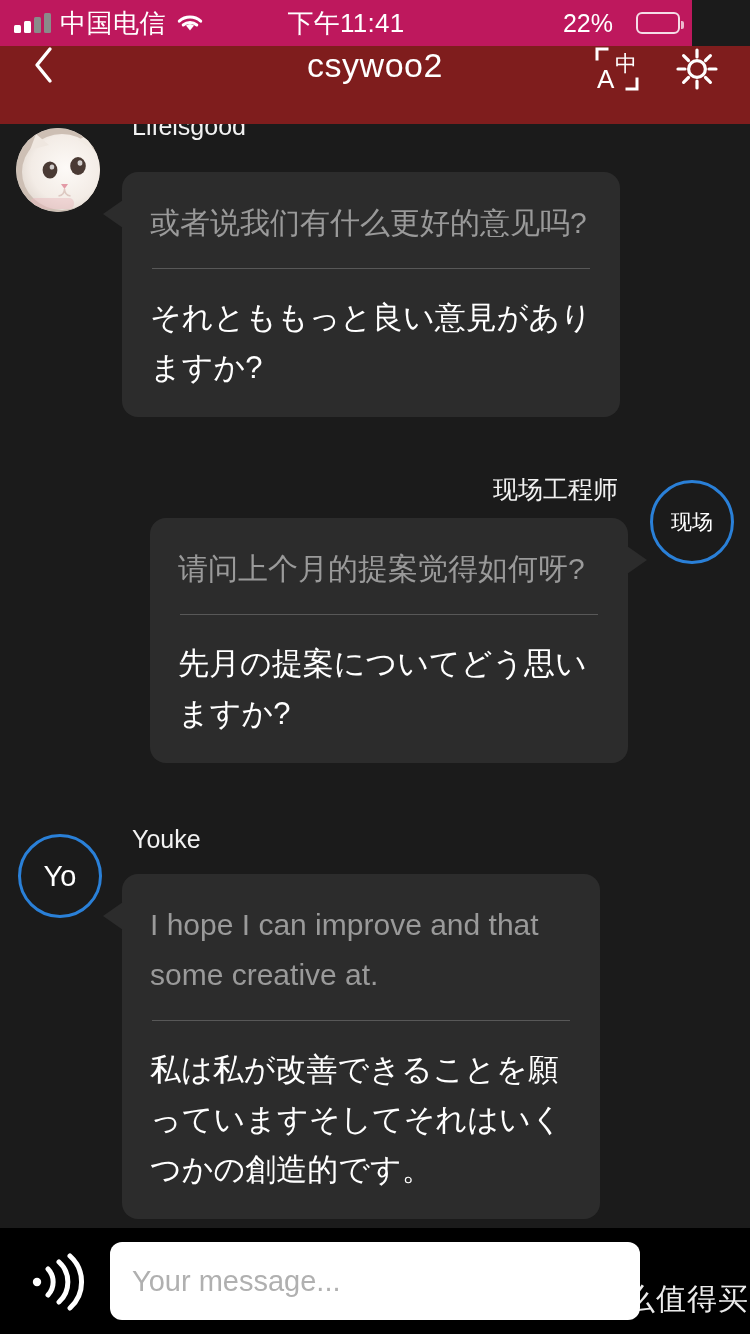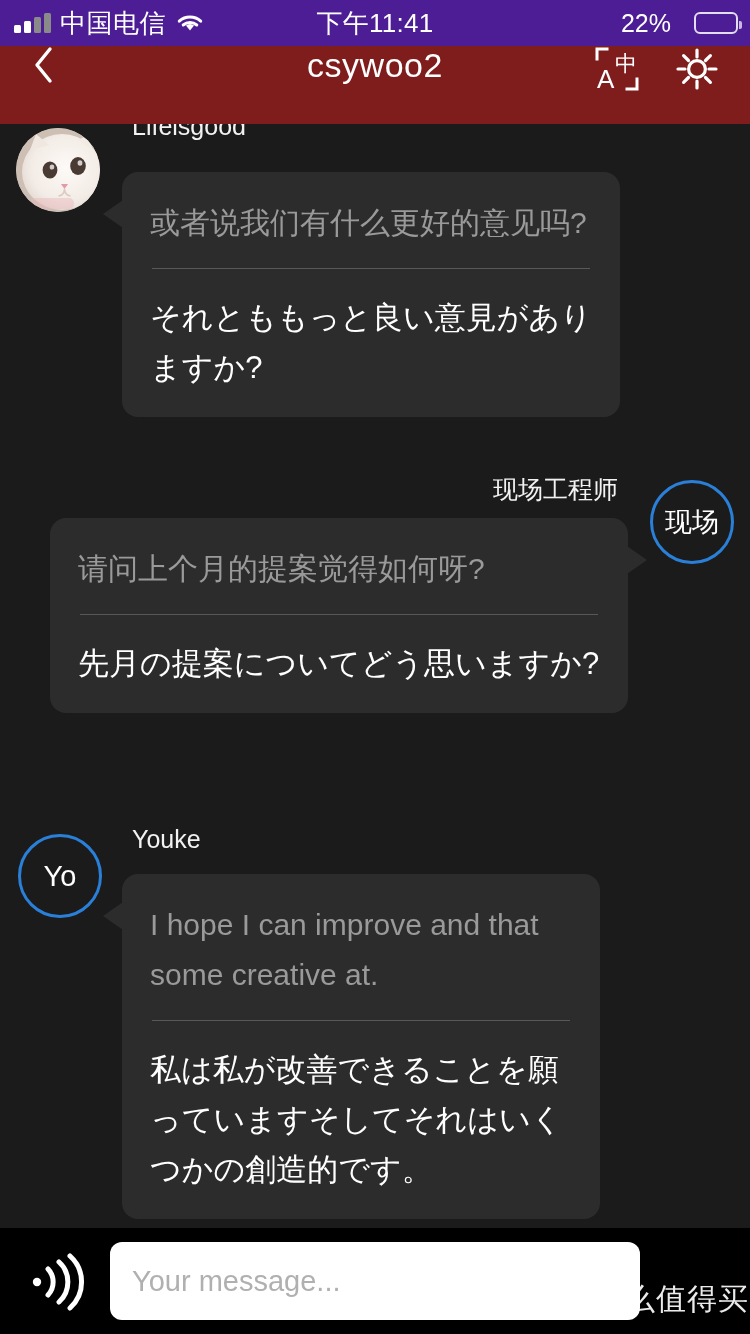--- a/index.html
+++ b/index.html
@@ -6,22 +6,22 @@
   html, body {
     width:750px; height:1334px;
     background:#1b1b1b;
     font-family:"Liberation Sans","DejaVu Sans",sans-serif;
     overflow:hidden;
   }
   #app { position:relative; width:750px; height:1334px; background:#1b1b1b; }
 
   
   .statusbar {
-    position:absolute; top:0; left:0; width:750px; height:46px;
-    background:#4c1d95; color:#fff;
+    position:absolute; top:0; left:0; width:692px; height:46px;
+    background:#be185d; color:#fff;
     display:flex; align-items:center;
   }
   .sb-left { display:flex; align-items:center; gap:9px; padding-left:14px; }
   .sig { display:flex; align-items:flex-end; gap:3px; height:20px; }
   .sig i { display:block; width:7px; border-radius:1.5px; background:#8a8a8a; }
   .sig i.on { background:#fff; }
   .sig i:nth-child(1){ height:8px; }
   .sig i:nth-child(2){ height:12px; }
   .sig i:nth-child(3){ height:16px; }
   .sig i:nth-child(4){ height:20px; }
@@ -73,21 +73,21 @@
   .msg .name {
     color:#f2f2f2; font-size:25px; line-height:30px;
     position:absolute;
   }
   .avatar {
     position:absolute; width:84px; height:84px; border-radius:50%;
     display:flex; align-items:center; justify-content:center;
     color:#fff; font-size:29px; overflow:hidden;
   }
   .avatar.ring { border:3px solid #2a80d8; background:#1b1b1b; }
-  .avatar.ring.cjk { font-size:27px; }
+  .avatar.ring.cjk { font-size:21px; }
   .avatar.photo { background:#cfc7c0; }
   .catface { width:84px; height:84px; display:block; }
 
   .bubble {
     position:absolute; background:#2c2c2c; border-radius:16px;
     padding:26px 28px 24px 28px;
   }
   .bubble .src {
     color:#9a9a9a; font-size:30px; line-height:50px;
     word-break:break-word;
@@ -238,21 +238,21 @@
         <div class="rule"></div>
         <div class="dst">それとももっと良い意見がありますか?</div>
       </div>
     </div>
 
     <div class="msg">
       <div class="name" style="right:132px; top:350px;">现场工程师</div>
       <div class="avatar ring cjk" style="right:16px; top:356px;">
         <span>现场</span>
       </div>
-      <div class="bubble" style="right:122px; top:394px; width:578px;">
+      <div class="bubble" style="right:122px; top:394px; width:478px;">
         <div class="tail right" style="right:-19px; top:28px;"></div>
         <div class="src">请问上个月的提案觉得如何呀?</div>
         <div class="rule"></div>
         <div class="dst">先月の提案についてどう思いますか?</div>
       </div>
     </div>
 
     <div class="msg">
       <div class="name" style="left:132px; top:700px;">Youke</div>
       <div class="avatar ring" style="left:18px; top:710px;">

